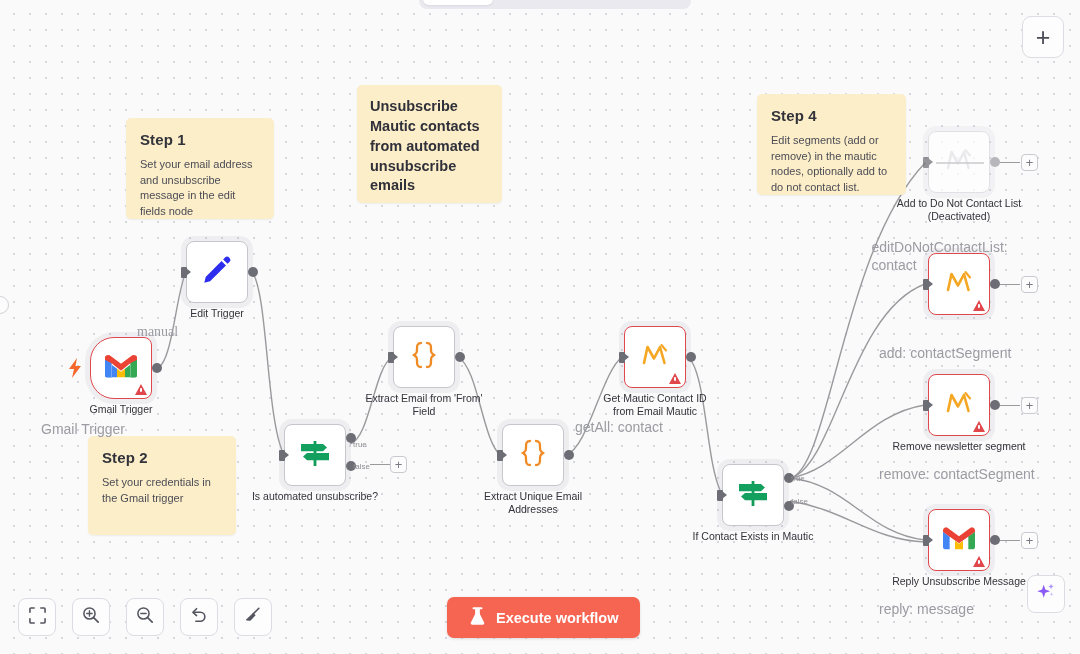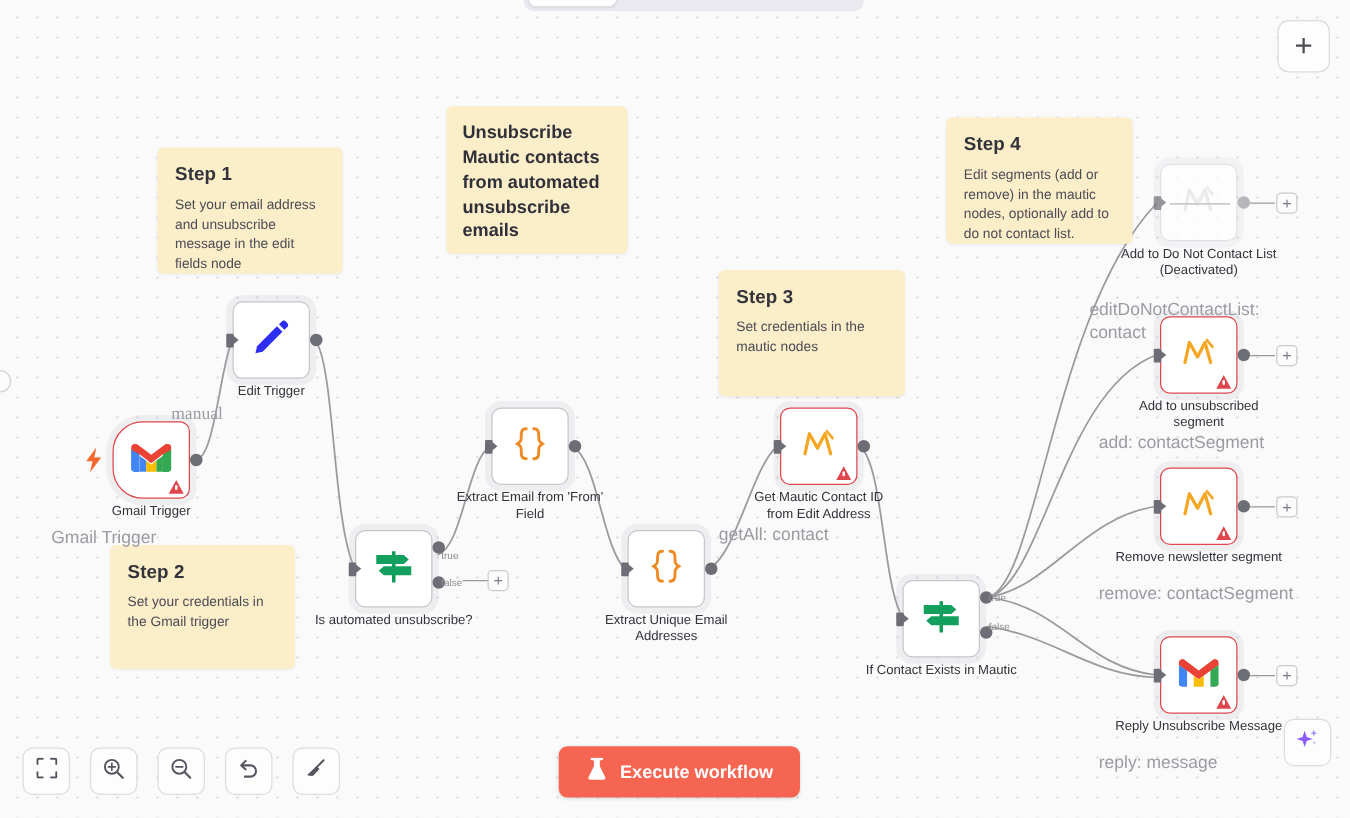--- a/index.html
+++ b/index.html
@@ -213,24 +213,20 @@
 
   <div class="sticky big" style="left:357px; top:85px; width:145px; height:118px; padding:12px 13px;">
     <p>Unsubscribe Mautic contacts from automated unsubscribe emails</p>
   </div>
 
   <div class="sticky" style="left:88px; top:436px; width:148px; height:99px;">
     <h3>Step 2</h3>
     <p>Set your credentials in the Gmail trigger</p>
   </div>
 
-  <div class="sticky" style="left:575px; top:216px; width:149px; height:101px;">
-    <h3>Step 3</h3>
-    <p>Set credentials in the mautic nodes</p>
-  </div>
 
   <div class="sticky" style="left:757px; top:94px; width:149px; height:101px;">
     <h3>Step 4</h3>
     <p>Edit segments (add or remove) in the mautic nodes, optionally add to do not contact list.</p>
   </div>
 
   <div class="left-stub"></div>
 
   <div class="trigger-bolt" style="left:68px; top:358px;">
     <svg width="14" height="20" viewBox="0 0 14 20">
@@ -337,21 +333,21 @@
       <span>
         <svg width="28" height="26" viewBox="0 0 28 26">
           <path d="M3 21 L6.5 5 L13 16.5 L19 5 L23.5 21" fill="none" stroke="#f5a623" stroke-width="2.6" stroke-linecap="round" stroke-linejoin="round"></path>
           <path d="M20.5 3 L25 8.5" stroke="#f5a623" stroke-width="2.1" stroke-linecap="round"></path>
         </svg>
       </span>
       <div class="port-in"></div>
       <div class="port-out"></div>
       <div class="warn"></div>
     </div>
-    <div class="node-label" style="width:126px;">Get Mautic Contact ID from Edit Address</div>
+    <div class="node-label" style="width:126px;">Get Mautic Contact ID from Email Mautic</div>
     <div class="node-sub" style="top:93px;">getAll: contact</div>
   </div>
 
   <div class="node" style="left:722px; top:464px;">
     <div class="node-box plain">
       <span>
         <svg width="34" height="34" viewBox="0 0 34 34">
           <rect x="15.6" y="5" width="2.8" height="25" fill="#0f9d58"></rect>
           <path d="M3 8 h22 l4 3.6 -4 3.6 H3 Z" fill="#13a05e"></path>
           <path d="M31 17 H9 l-4 3.6 4 3.6 h22 Z" fill="#13a05e"></path>
@@ -393,21 +389,20 @@
       <span>
         <svg width="28" height="26" viewBox="0 0 28 26">
           <path d="M3 21 L6.5 5 L13 16.5 L19 5 L23.5 21" fill="none" stroke="#f5a623" stroke-width="2.6" stroke-linecap="round" stroke-linejoin="round"></path>
           <path d="M20.5 3 L25 8.5" stroke="#f5a623" stroke-width="2.1" stroke-linecap="round"></path>
         </svg>
       </span>
       <div class="port-in"></div>
       <div class="port-out"></div>
       <div class="warn"></div>
     </div>
-    <div class="node-label" style="width:130px;">Add to unsubscribed segment</div>
     <div class="node-sub" style="top:92px;">add: contactSegment</div>
   </div>
   <div class="stub-line" style="left:1000px; top:284px; width:20px;"></div>
   <div class="plus-stub" style="left:1021px; top:276px;">+</div>
 
   <div class="node" style="left:928px; top:374px;">
     <div class="node-box">
       <span>
         <svg width="28" height="26" viewBox="0 0 28 26">
           <path d="M3 21 L6.5 5 L13 16.5 L19 5 L23.5 21" fill="none" stroke="#f5a623" stroke-width="2.6" stroke-linecap="round" stroke-linejoin="round"></path>

